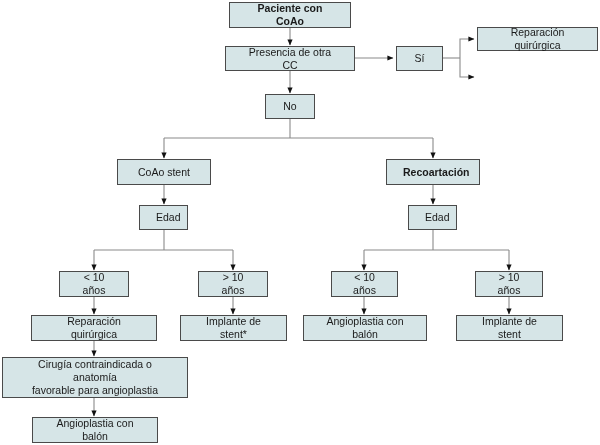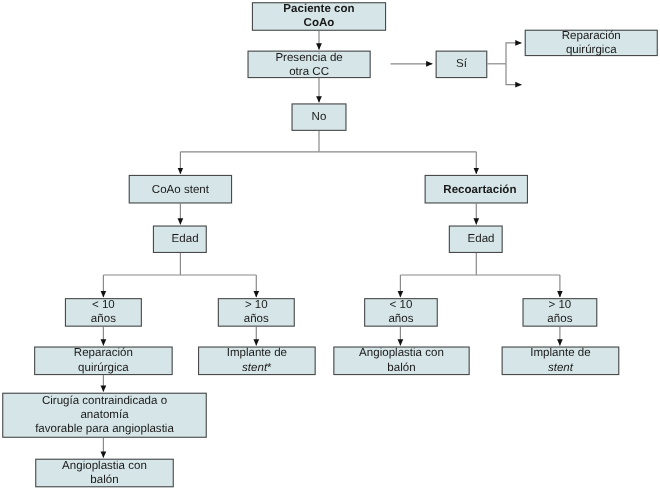--- a/index.html
+++ b/index.html
@@ -42,21 +42,20 @@
     white-space: pre-line;
   }
   .node.bold {
     font-weight: bold;
   }
   .node .lbl {
     display: block;
     width: 100%;
   }
   .node .ital {
-    font-style: italic;
   }
 </style>
 </head>
 <body>
 
 <div id="canvas">
 
   <svg id="edges" viewBox="0 0 600 445" width="600" height="445">
     <defs>
       <marker id="ah" markerWidth="7" markerHeight="7" refX="5.6" refY="3" orient="auto" markerUnits="userSpaceOnUse">
@@ -105,21 +104,21 @@
       <path d="M94,341 L94,356" marker-end="url(#ah)"></path>
 
       <path d="M94,398 L94,416" marker-end="url(#ah)"></path>
     </g>
   </svg>
 
   <div class="node bold" style="left:229px;top:2px;width:122px;height:26px;">
     <span class="lbl">Paciente con CoAo</span>
   </div>
 
-  <div class="node" style="left:225px;top:46px;width:112px;height:25px;align-items:center;">
+  <div class="node" style="left:225px;top:46px;width:130px;height:25px;align-items:center;">
     <span class="lbl">Presencia de otra CC</span>
   </div>
 
   <div class="node" style="left:396px;top:46px;width:47px;height:25px;">
     <span class="lbl">Sí</span>
   </div>
 
   <div class="node" style="left:477px;top:27px;width:121px;height:24px;">
     <span class="lbl">Reparación quirúrgica</span>
   </div>

